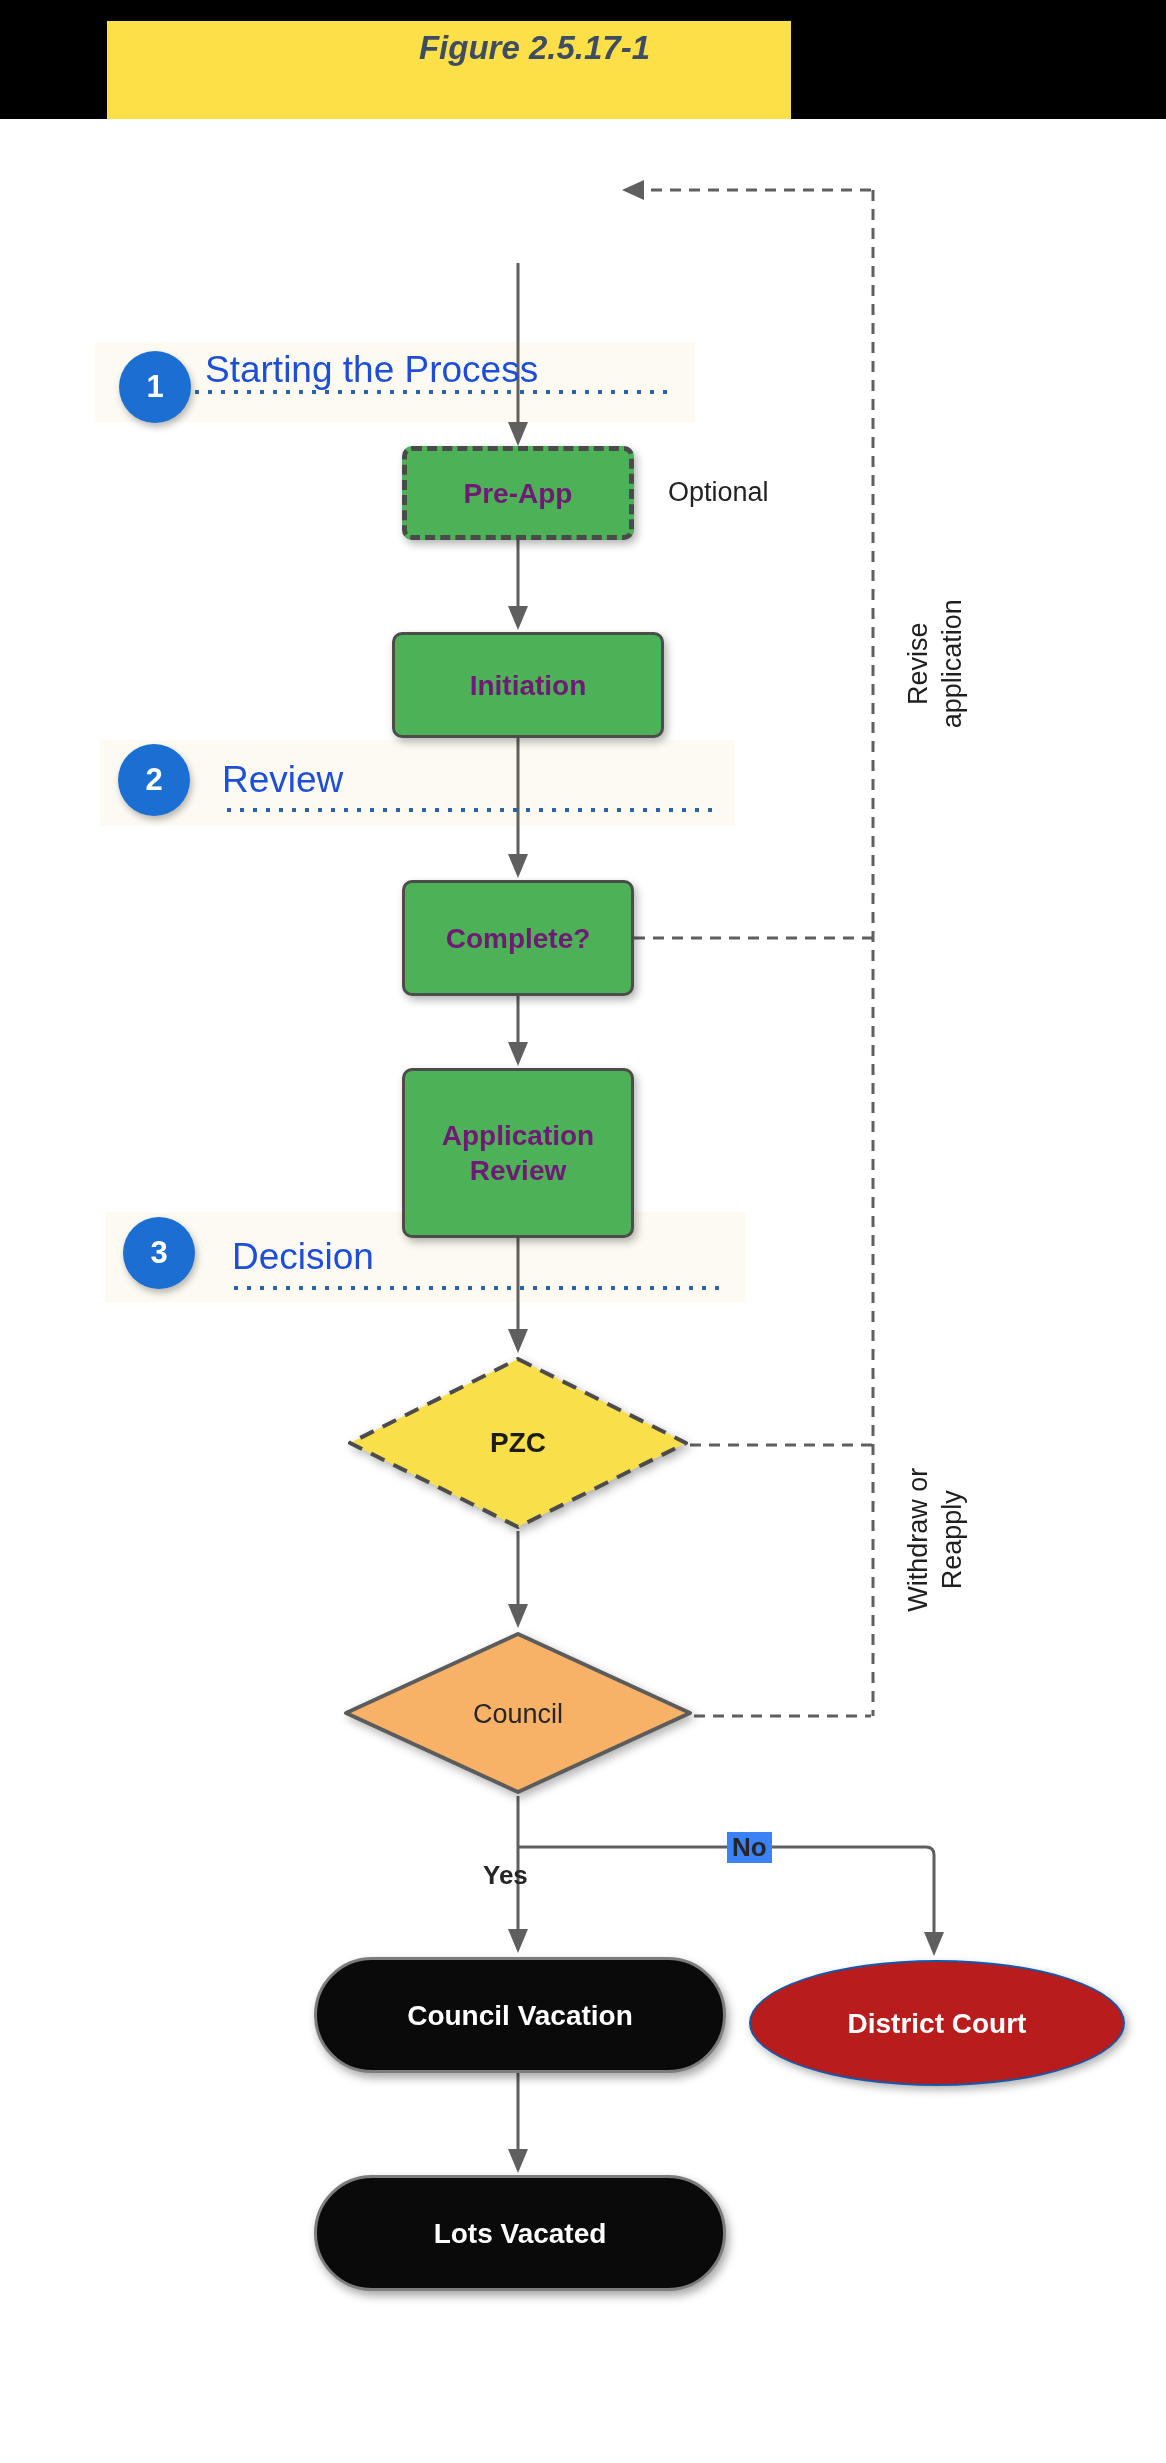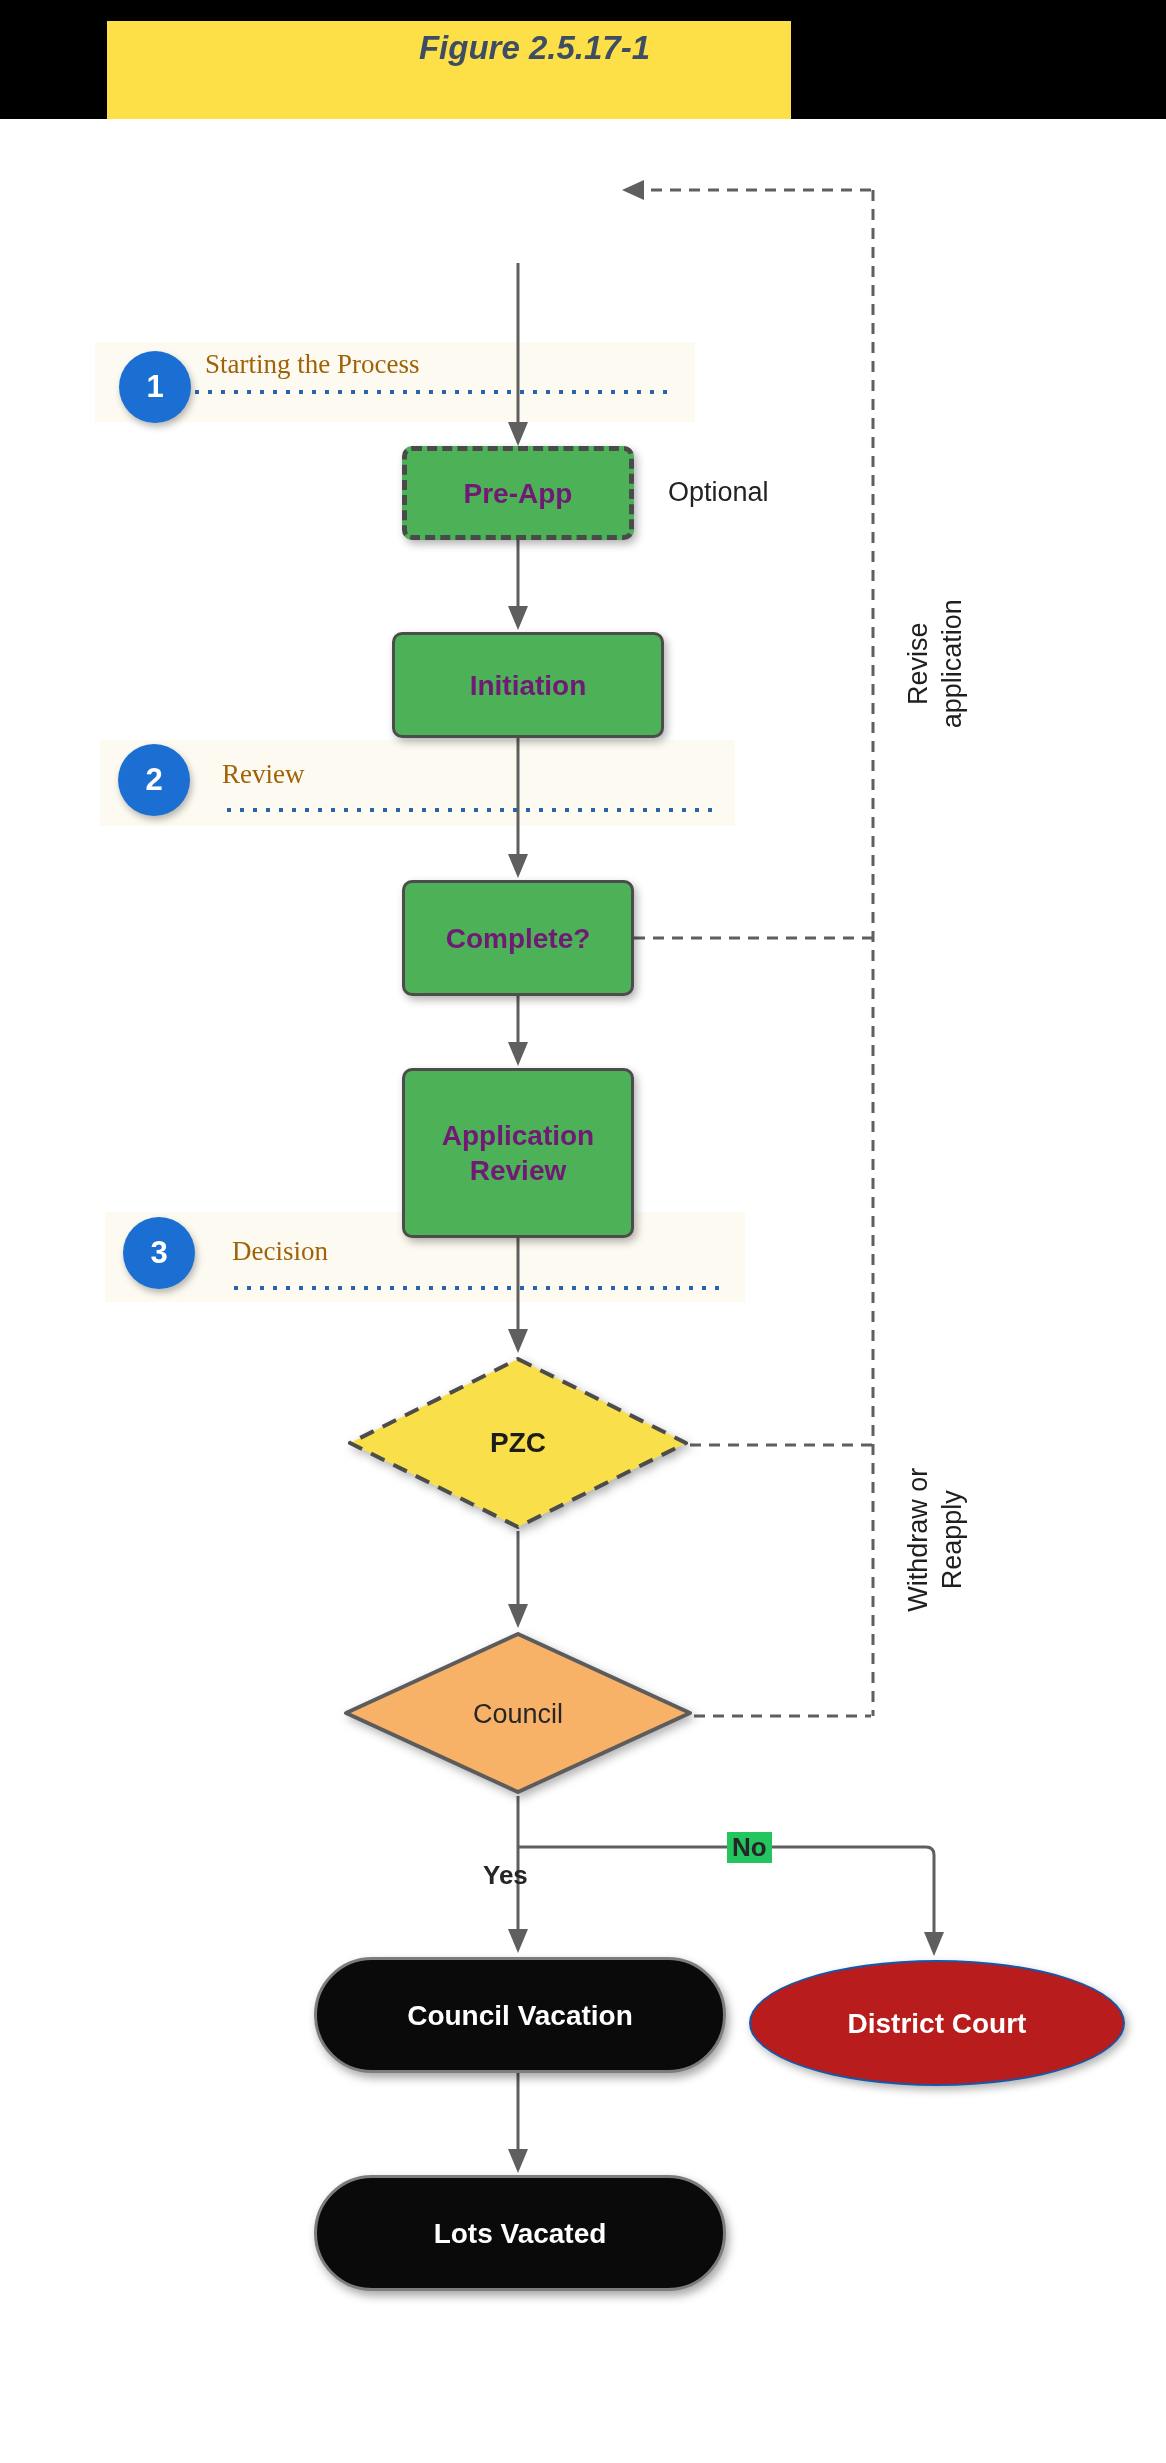--- a/index.html
+++ b/index.html
@@ -11,21 +11,21 @@
   .stadium{background:#0a0a0a;color:#ffffff;font-weight:bold;font-size:28px;
            border:3px solid #7d7d7d;box-shadow:3px 5px 10px rgba(0,0,0,0.35);}
   .greenbox{background:#4db157;color:#701a75;font-weight:bold;font-size:28px;
             border:3px solid #4c4c4c;border-radius:10px;box-shadow:3px 4px 8px rgba(0,0,0,0.30);}
   .dashedbox{border:5px dashed #4a4a4a;}
   .ellipse{background:#b91c1c;color:#ffffff;font-weight:bold;font-size:28px;
            border:2px solid #1558a9;border-radius:50%;box-shadow:3px 4px 8px rgba(0,0,0,0.30);}
   .badge{position:absolute;width:72px;height:72px;border-radius:50%;background:#1b6fd3;
          color:#ffffff;font-weight:bold;font-size:31px;display:flex;align-items:center;
          justify-content:center;box-shadow:2px 4px 7px rgba(0,0,0,0.28);}
-  .seclabel{position:absolute;color:#a16207;font-size:27px;white-space:nowrap;font-family:Liberation Serif, serif;}
+  .seclabel{position:absolute;color:#1d4ed8;font-size:37px;white-space:nowrap;}
   .secband{position:absolute;background:rgba(251,247,229,0.55);}
   .note{position:absolute;color:#222222;font-size:27px;white-space:nowrap;}
   .edgelabel{position:absolute;color:#262626;font-size:26px;font-weight:bold;white-space:nowrap;}
   .rotlabel{position:absolute;color:#1f1f1f;font-size:27px;text-align:center;line-height:1.25;
             width:180px;transform:rotate(-90deg);transform-origin:center center;}
   .diamond-text{position:absolute;display:flex;align-items:center;justify-content:center;
                 text-align:center;}
   .pzc-text{color:#1c1c1c;font-weight:bold;font-size:28px;}
   .council-text{color:#262626;font-size:27px;}
   #caption-band{position:absolute;left:0;top:2344;width:1166px;height:119px;background:#000000;}
@@ -107,21 +107,21 @@
   <div class="badge" style="left:119px;top:351px;">1</div>
   <div class="seclabel" style="left:205px;top:349px;">Starting the Process</div>
 
   <div class="badge" style="left:118px;top:744px;">2</div>
   <div class="seclabel" style="left:222px;top:759px;">Review</div>
 
   <div class="badge" style="left:123px;top:1217px;">3</div>
   <div class="seclabel" style="left:232px;top:1236px;">Decision</div>
 
   <div class="edgelabel" style="left:483px;top:1860px;">Yes</div>
-  <div class="edgelabel" style="left:727px;top:1832px;background:#22c55e;padding:0 5px;">No</div>
+  <div class="edgelabel" style="left:727px;top:1832px;background:#3b82f6;padding:0 5px;">No</div>
   <div class="rotlabel" style="left:846px;top:630px;">Revise application</div>
   <div class="rotlabel" style="left:846px;top:1506px;">Withdraw or Reapply</div>
 
   <div id="caption-band">
     <div id="caption-panel">
       <div id="figure-caption">Figure 2.5.17-1</div>
     </div>
   </div>
 
 </div>

